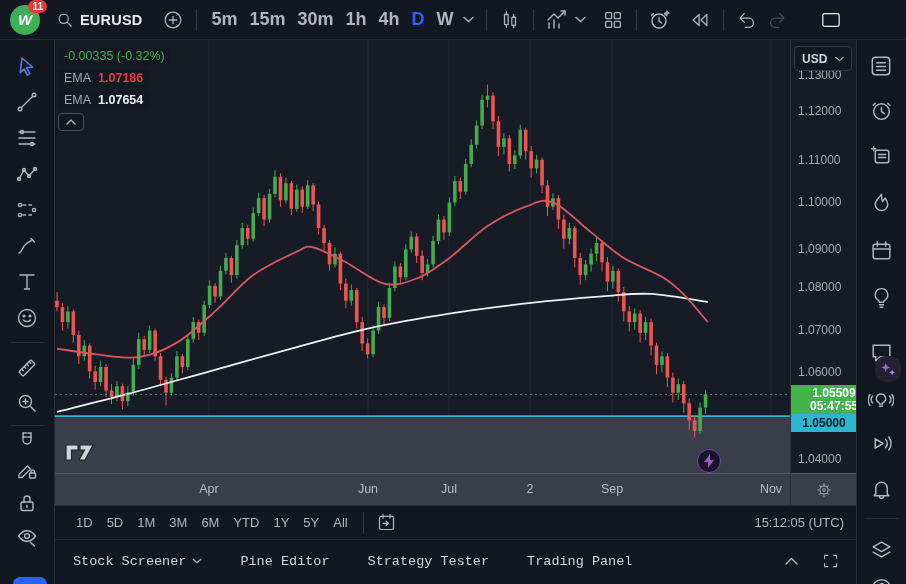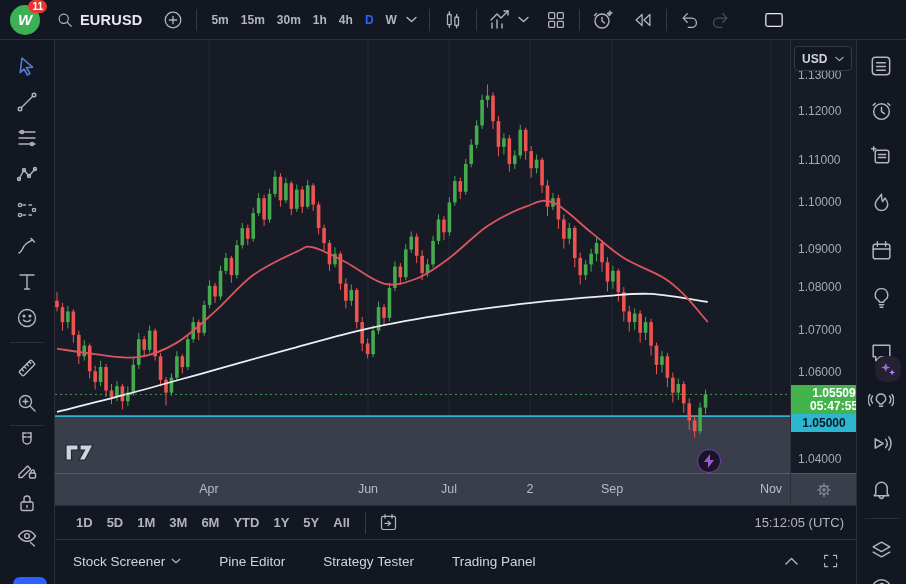--- a/index.html
+++ b/index.html
@@ -6,21 +6,21 @@
   html,body { background:#0c0e15; }
   body { font-family:"Liberation Sans", sans-serif; }
   #root { position:relative; width:906px; height:584px; background:#131722; overflow:hidden;
           color:#b2b5be; font-size:13px; }
   svg.ic { stroke:#b2b5be; fill:none; stroke-width:1.4; stroke-linecap:round; stroke-linejoin:round; display:block; }
   .iconbtn { display:flex; align-items:center; justify-content:center; width:30px; height:30px; border-radius:4px; cursor:pointer; }
   
   #topbar { position:absolute; left:0; top:0; width:906px; height:40px; background:#131722;
             border-bottom:1px solid #2a2e39; display:flex; align-items:center; z-index:30; }
   .vsep { width:1px; height:22px; background:#363a45; margin:0 8px; flex:0 0 auto; }
-  .tf { padding:0 6px; font-weight:600; font-size:12px; color:#b2b5be; cursor:pointer; }
+  .tf { padding:0 6px; font-weight:600; font-size:18px; color:#b2b5be; cursor:pointer; }
   .tf.active { color:#2962ff; }
   #symbol { color:#e8eaef; font-weight:700; font-size:14.5px; letter-spacing:.2px; cursor:pointer; }
   #logo { position:relative; width:30px; height:30px; margin:0 14px 0 10px; border-radius:50%;
           background:#3cb054; display:flex; align-items:center; justify-content:center;
           color:#fff; font-weight:700; font-size:15px; font-style:italic; cursor:pointer; }
   #logo .badge { position:absolute; top:-5px; right:-7px; background:#e53935; color:#fff;
           font-size:10px; font-style:normal; font-weight:700; border-radius:8px; padding:1px 4px;margin-left:37px; }
   #savebox { text-align:center; margin-left:10px; cursor:pointer; }
   #savebox .lname { color:#e8eaef; font-size:13.5px; }
   #savebox .save { color:#2962ff; font-size:10.5px; margin-top:-1px; }
@@ -63,25 +63,25 @@
   
   #timeaxis { position:absolute; left:55px; top:473px; width:735px; height:32px; background:#3a3e4a;
               border-top:1px solid #555a65; z-index:4; }
   .ttick { position:absolute; top:8px; transform:translateX(-50%); color:#b8bcc4; font-size:12.5px; }
   #corner { position:absolute; left:790px; top:473px; width:66px; height:32px; background:#3a3e4a;
             border-top:1px solid #555a65; border-left:1px solid #2a2e39; display:flex;
             align-items:center; justify-content:center; z-index:5; }
   
   #rangebar { position:absolute; left:55px; top:505px; width:801px; height:34px; background:#131722;
               border-top:1px solid #2a2e39; display:flex; align-items:center; padding-left:14px; z-index:6; }
-  .rng { font-size:13px; font-weight:700; color:#b2b5be; padding:0 7px; cursor:pointer; }
+  .rng { font-size:13px; font-weight:400; color:#b2b5be; padding:0 7px; cursor:pointer; }
   #clock { position:absolute; right:12px; color:#b2b5be; font-size:13px; }
   
   #bottompanel { position:absolute; left:55px; top:539px; width:801px; height:43px; background:#131722;
-                 border-top:1px solid #2a2e39; display:flex; align-items:center; padding-left:18px; z-index:6; }
+                 border-top:1px solid #2a2e39; display:flex; align-items:center; padding-left:18px; z-index:6;font-family:Liberation Mono, monospace; }
   .btab { color:#d1d4dc; font-size:13.5px; margin-right:38px; cursor:pointer; display:flex; align-items:center; gap:6px; }
   #bp-icons { position:absolute; right:14px; display:flex; gap:18px; }
   
   #tvlogo { position:absolute; left:64px; top:442px; z-index:5; cursor:pointer; }
   #pbadge { position:absolute; left:697px; top:449px; width:24px; height:24px; border-radius:50%;
             background:#1a1526; border:1.6px solid #7b3fbf; z-index:5; display:flex;
             align-items:center; justify-content:center; cursor:pointer; }
   #chatpill { position:absolute; left:13px; top:577px; width:34px; height:14px; border-radius:7px;
               background:#2962ff; z-index:26; cursor:pointer; }
 </style>
@@ -535,20 +535,30 @@
       <line x1="645.1" x2="645.1" y1="362.4718657453111" y2="394.1026653504438" stroke="#45a94e" stroke-width="1"></line>
       <rect x="643.3000000000001" y="367.60118460019703" width="3.6" height="23.509378084896582" fill="#45a94e"></rect>
       <line x1="650.5500000000001" x2="650.5500000000001" y1="349.6485686080944" y2="374.01283316880534" stroke="#45a94e" stroke-width="1"></line>
       <rect x="648.7500000000001" y="354.3504442250741" width="3.6" height="13.250740375122916" fill="#45a94e"></rect>
       <path d="M2,371.8756169792696C13.808333333333335,368.88351431391914 47.41666666666667,360.69085225403114 72.85000000000001,353.923000987167C98.28333333333335,347.1551497203028 127.35,338.8200065811121 154.6,331.2685093780847C181.85,323.7170121750572 210.00833333333333,315.73807173412246 236.35,308.6140177690023C262.69166666666666,301.4899638038822 286.30833333333334,294.36590983876243 312.65000000000003,288.52418558736395C338.99166666666673,282.68246133596546 367.15000000000003,277.83810463968354 394.40000000000003,273.5636722606115C421.65000000000003,269.28923988153946 450.7166666666667,265.72721289897964 476.15000000000003,262.8775913129316C501.58333333333337,260.02796972688355 527.0166666666667,257.96199407699845 547,256.46594274432323C566.9833333333333,254.969891411648 578.4283333333334,252.9751563014146 596.0500000000001,253.90128331688024C613.6716666666667,254.8274103323459 643.2833333333333,260.6691345837444 652.73,262.0227048371172" stroke="#eceff2" stroke-width="1.8" fill="none" stroke-linejoin="round"></path>
       <path d="M2,308.6140177690023C8.358333333333334,309.540144784468 26.525,312.74596906877235 40.15,314.1707798617964C53.775,315.59559065482046 70.125,319.08637709772887 83.75,317.1628825271465C97.375,315.23938795656414 109.18333333333334,310.25255018098056 121.9,302.6298124383021C134.61666666666667,295.00707469562366 147.33333333333334,282.68246133596546 160.05,271.4264560710757C172.76666666666668,260.1704508061859 184.57500000000002,245.06745640013148 198.20000000000002,235.09378084896332C211.82500000000002,225.12010529779516 231.80833333333334,216.21503784139475 241.8,211.5844027640667C251.79166666666669,206.95376768673867 249.97500000000002,205.52895689371513 258.15000000000003,207.30997038499513C266.32500000000005,209.09098387627512 279.0416666666667,216.21503784139458 290.85,222.27048371174664C302.65833333333336,228.3259295820987 317.19166666666666,240.9355051003618 329,243.64264560710748C340.80833333333334,246.34978611385316 350.79999999999995,242.7877591312927 361.7,238.51332675222062C372.6,234.23889437314855 382.5916666666667,226.75863770977276 394.40000000000003,217.99605133267505C406.20833333333337,209.23346495557735 419.83333333333337,194.48667324777844 432.55,185.9378084896343C445.26666666666665,177.38894373149017 459.8,170.62109246462634 470.7,166.70286278381025C481.59999999999997,162.78463310299415 487.04999999999995,158.15399802566563 497.95,162.4284304047377C508.85,166.70286278380976 524.2916666666666,183.08818690358643 536.1,192.34945705824265C547.9083333333334,201.61072721289887 556.9916666666668,210.58703520895017 568.8000000000001,217.99605133267505C580.6083333333333,225.40506745639993 596.9583333333334,230.7481079302399 606.95,236.80355380059197C616.9416666666667,242.85899967094403 621.12,246.77722935176013 628.75,254.3287265547874C636.38,261.8802237578147 648.7333333333333,277.48190194142757 652.73,282.1125370187556" stroke="#d9565f" stroke-width="1.8" fill="none" stroke-linejoin="round"></path>
       <line x1="0" x2="735" y1="354.39318854886415" y2="354.39318854886415" stroke="#4caf50" stroke-width="1" stroke-dasharray="2 3" opacity="0.85"></line>
     </svg>
 
 
+  <div id="legend">
+    <div class="lrow"><span id="chg">-0.00335 (-0.32%)</span></div>
+    <div class="lrow"><span class="lab">EMA</span><span class="v-red">1.07186</span></div>
+    <div class="lrow"><span class="lab">EMA</span><span class="v-white">1.07654</span></div>
+    <div id="collapse">
+      <svg class="ic" width="10" height="6" viewBox="0 0 10 6">
+          <path d="M1 5 L5 1 L9 5"></path>
+        </svg>
+    </div>
+  </div>
 
   <div id="tvlogo">
     <svg width="36" height="20" viewBox="0 0 36 20">
         <path d="M2 3 h12 v5 h-6.5 v10 h-5.5 z" fill="#cfd3da" stroke="#232730" stroke-width="1.2"></path>
         <path d="M16 3 h13 l-8 15 h-6 l5.5-10 h-4.5 z" fill="#cfd3da" stroke="#232730" stroke-width="1.2"></path>
       </svg>
   </div>
 
   <div id="pbadge">
     <svg width="12" height="14" viewBox="0 0 12 14">

